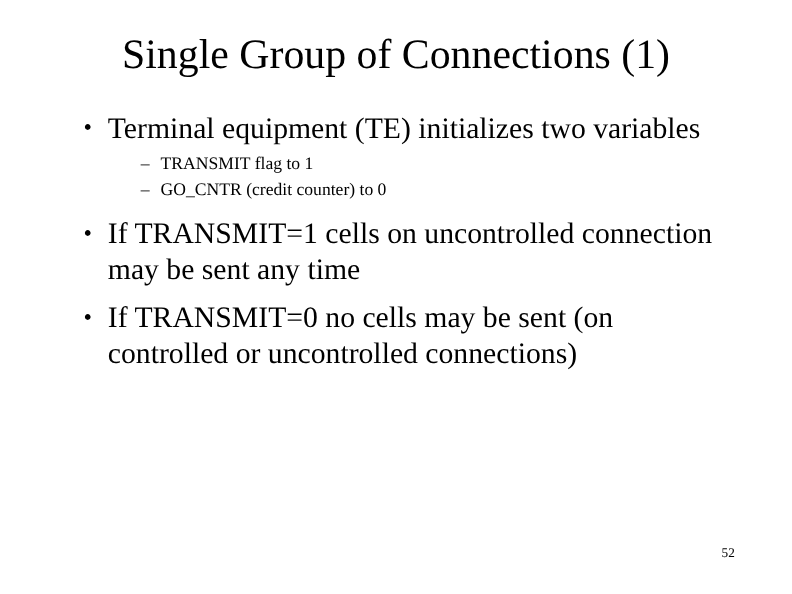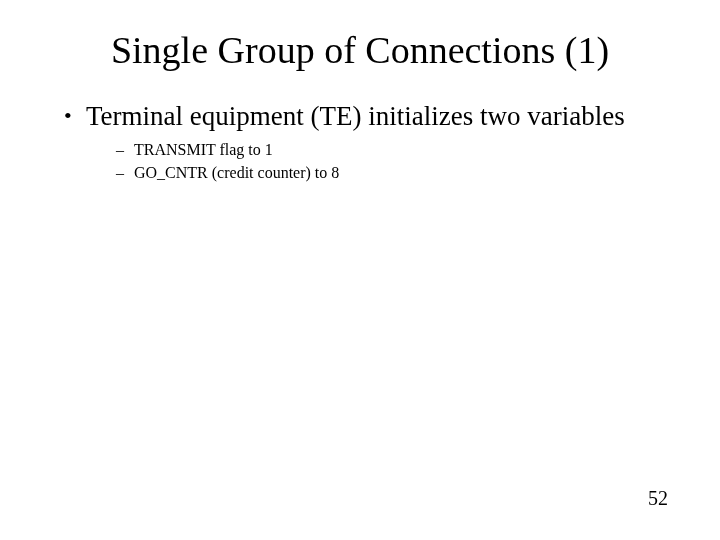--- a/index.html
+++ b/index.html
@@ -21,21 +21,21 @@
   }
   .title {
     font-size: 38px;
     font-weight: normal;
     text-align: center;
     margin: 8px 0 26px 0;
     line-height: 1.2;
   }
   ul.top {
     list-style: none;
-    margin: 0;
+    margin: 12px;
     padding: 0 0 0 14px;
   }
   ul.top > li {
     position: relative;
     font-size: 27px;
     line-height: 1.22;
     padding-left: 22px;
     margin-bottom: 10px;
   }
   ul.top > li::before {
@@ -61,33 +61,39 @@
   ul.sub > li::before {
     content: "–";
     position: absolute;
     left: 0;
     top: 0;
   }
   .pagenum {
     position: absolute;
     right: 52px;
     bottom: 30px;
-    font-size: 20px;
+    font-size: 12px;
   }
 </style>
 </head>
 <body>
 
 <div class="slide">
   <div class="title">Single Group of Connections (1)</div>
 
   <ul class="top">
     <li>
       <span>Terminal equipment (TE) initializes two variables</span>
       <ul class="sub">
         <li><span>TRANSMIT flag to 1</span></li>
-        <li><span>GO_CNTR (credit counter) to 8</span></li>
+        <li><span>GO_CNTR (credit counter) to 0</span></li>
       </ul>
+    </li>
+    <li>
+      <span>If TRANSMIT=1 cells on uncontrolled connection may be sent any time</span>
+    </li>
+    <li>
+      <span>If TRANSMIT=0 no cells may be sent (on controlled or uncontrolled connections)</span>
     </li>
   </ul>
 
   <div class="pagenum">52</div>
 </div>
 
 </body></html>

